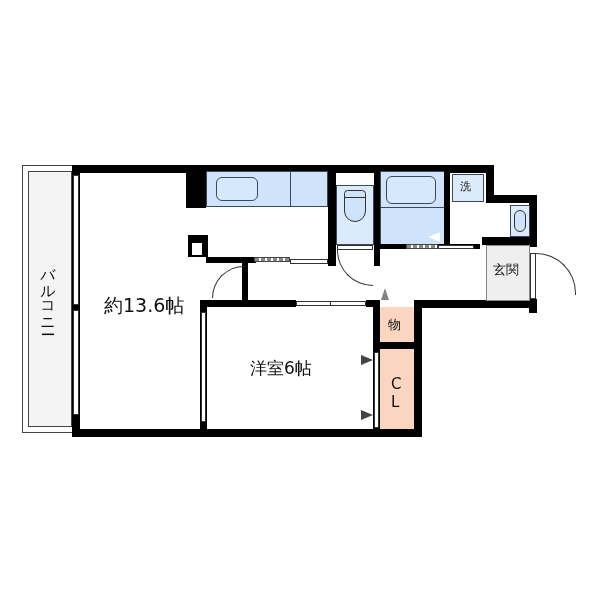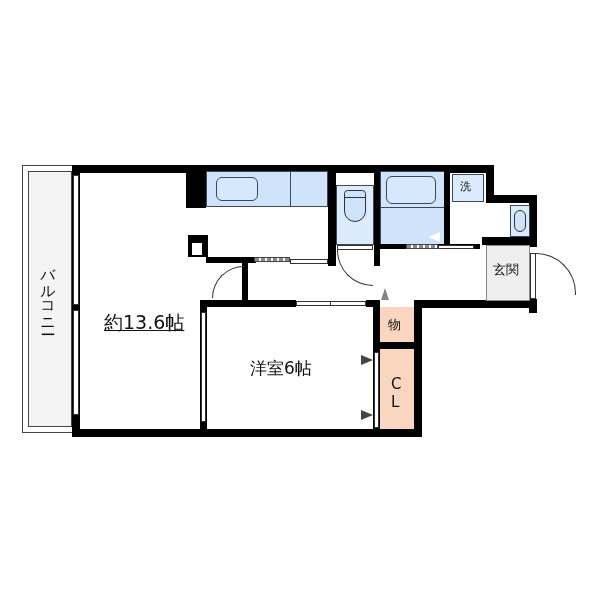--- a/index.html
+++ b/index.html
@@ -84,21 +84,21 @@
   <div class="win" style="left:330px;top:301px;width:36px;height:5px;"></div>
   <div class="wall" style="left:366px;top:300px;width:14px;height:7px;"></div>
   <div class="abs" style="left:380px;top:288px;width:0;height:0;border-left:5px solid transparent;border-right:5px solid transparent;border-bottom:12px solid #fff;outline:none;"></div>
   <div class="abs" style="left:381px;top:288px;width:8px;height:12px;border-left:1px solid #333;border-right:1px solid #333;transform:skewX(0deg);clip-path:polygon(50% 0,100% 100%,0 100%);background:#333;opacity:0.6;"></div>
 
   <div class="wall" style="left:200px;top:300px;width:7px;height:135px;"></div>
   <div class="win" style="left:201px;top:312px;width:5px;height:110px;"></div>
 
   <div class="label" style="left:250px;top:357px;font-size:17px;">洋室6帖</div>
 
-  <div class="label" style="left:104px;top:310px;font-size:19px;text-decoration:underline;">約13.6帖</div>
+  <div class="label" style="left:104px;top:293px;font-size:19px;">約13.6帖</div>
 
   <div class="wall" style="left:373px;top:300px;width:7px;height:137px;"></div>
   <div class="abs" style="left:380px;top:307px;width:34px;height:36px;background:#fad5bf;"></div>
   <div class="label" style="left:388px;top:316px;font-size:13px;">物</div>
   <div class="wall" style="left:380px;top:342px;width:34px;height:7px;"></div>
   <div class="abs" style="left:380px;top:349px;width:34px;height:80px;background:#fad5bf;"></div>
   <div class="label" style="left:391px;top:375px;font-size:15px;">C</div>
   <div class="label" style="left:391px;top:393px;font-size:15px;">L</div>
   <div class="win" style="left:374px;top:352px;width:5px;height:76px;"></div>
   <div class="abs" style="left:361px;top:355px;width:0;height:0;border-top:5px solid transparent;border-bottom:5px solid transparent;border-left:12px solid #444;"></div>

